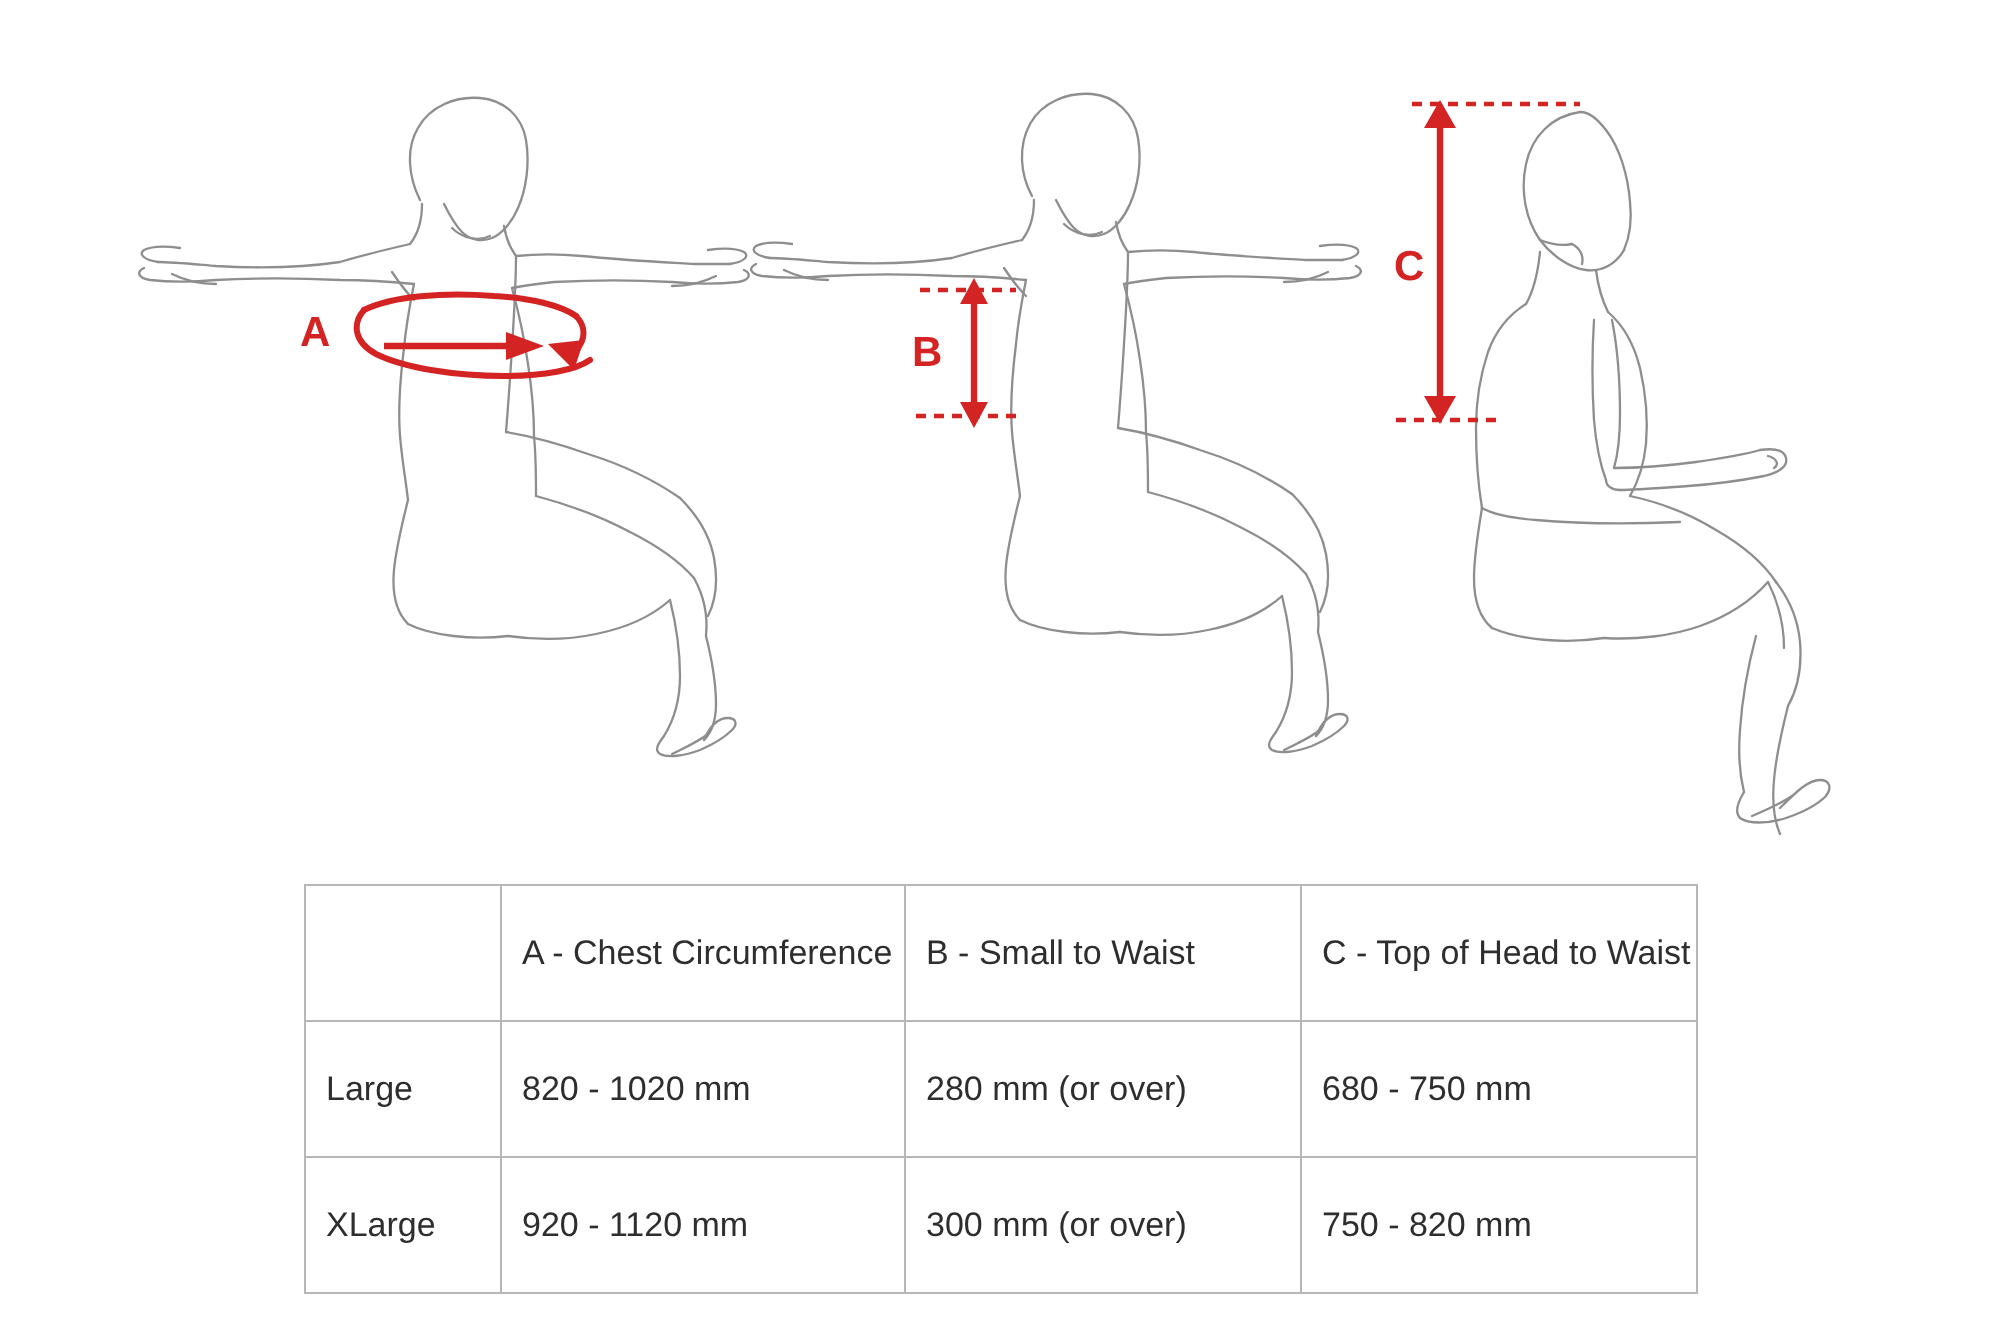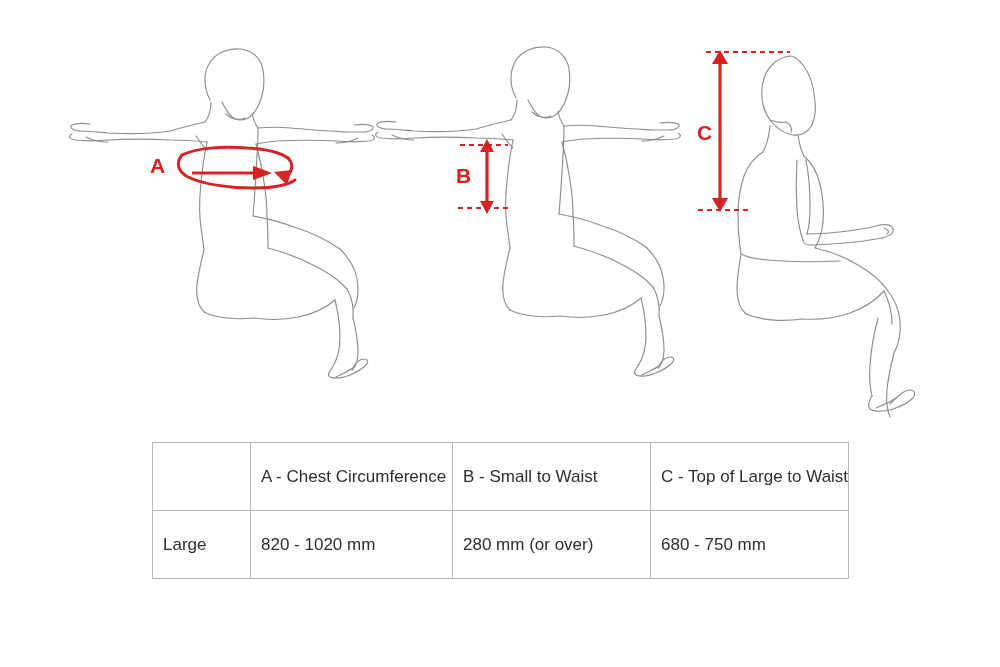--- a/index.html
+++ b/index.html
@@ -294,25 +294,31 @@
       <col class="c-size">
         <col class="c-a">
         <col class="c-b">
         <col class="c-c">
     </colgroup>
     <thead>
       <tr>
         <th></th>
         <th>A - Chest Circumference</th>
         <th>B - Small to Waist</th>
-        <th>C - Top of Large to Waist</th>
+        <th>C - Top of Head to Waist</th>
       </tr>
     </thead>
     <tbody>
       <tr>
         <td>Large</td>
         <td>820 - 1020 mm</td>
         <td>280 mm (or over)</td>
         <td>680 - 750 mm</td>
       </tr>
+      <tr>
+        <td>XLarge</td>
+        <td>920 - 1120 mm</td>
+        <td>300 mm (or over)</td>
+        <td>750 - 820 mm</td>
+      </tr>
     </tbody>
   </table>
 </div>
 
 </body></html>

